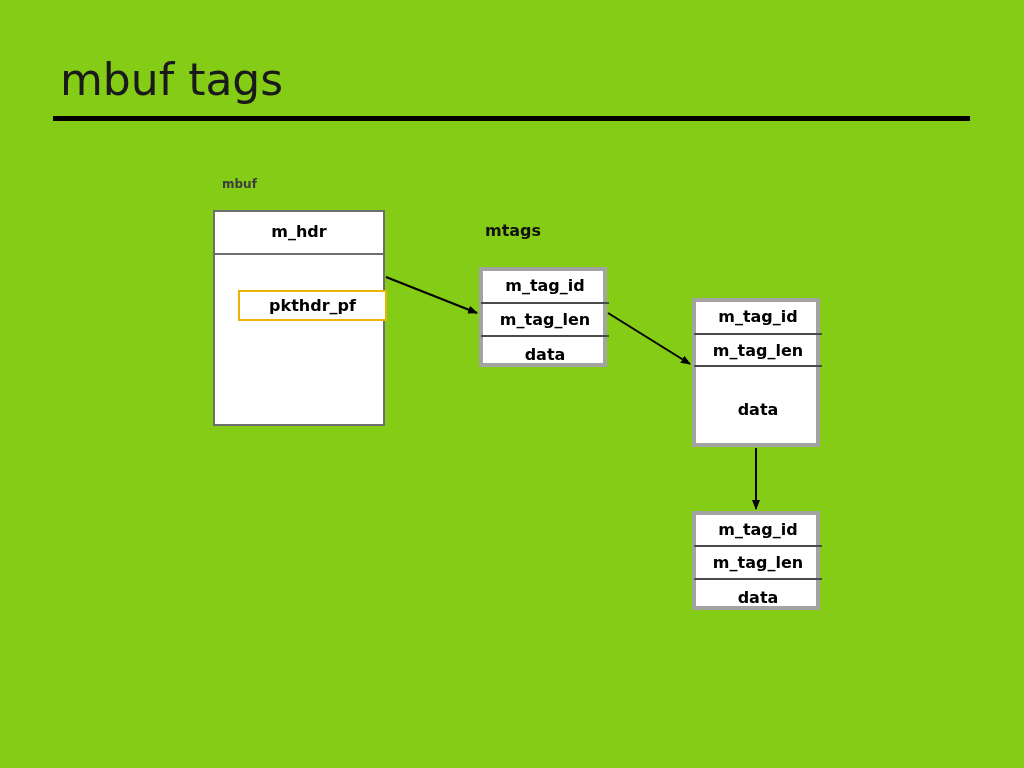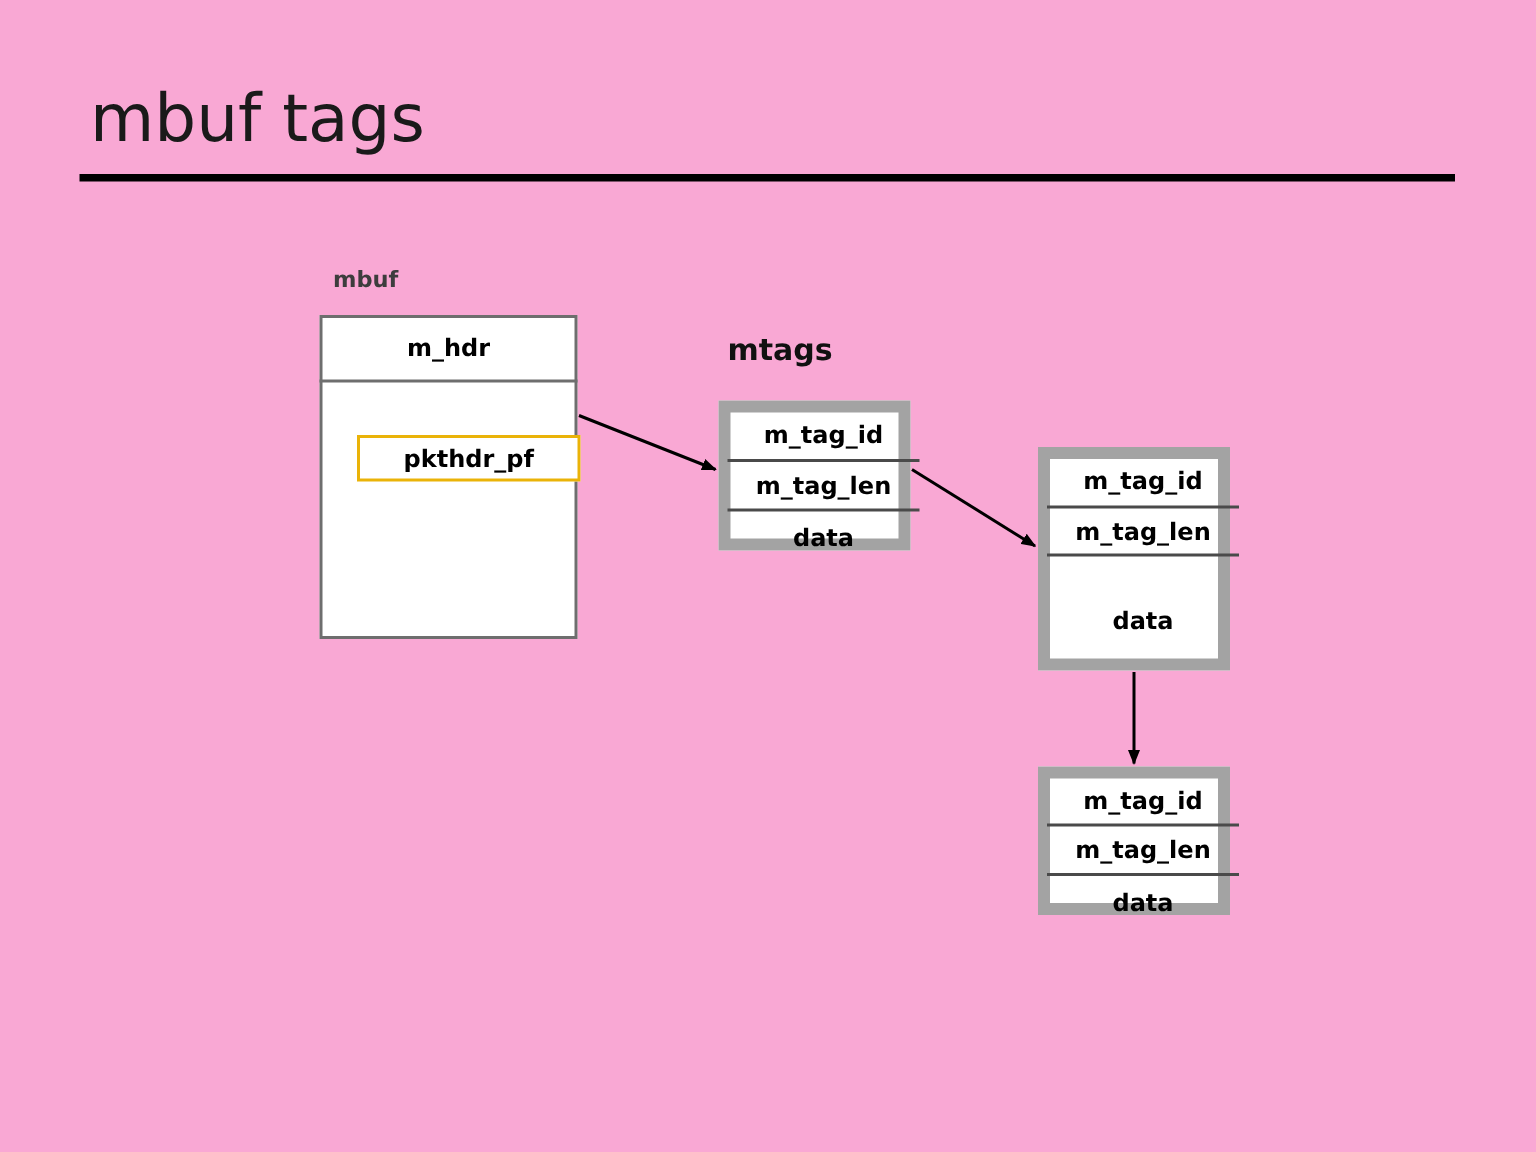--- a/index.html
+++ b/index.html
@@ -15,21 +15,21 @@
     overflow: hidden;
     font-family: "DejaVu Sans", "Liberation Sans", sans-serif;
   }
 
   .slide {
     position: absolute;
     left: 0;
     top: 0;
     width: 1024px;
     height: 768px;
-    background: #f9a8d4;
+    background: #84cc16;
   }
 
   
   .slide-title {
     position: absolute;
     left: 60px;
     top: 56px;
     font-size: 44px;
     font-weight: 400;
     color: #1a1a1a;
@@ -42,40 +42,40 @@
     left: 53px;
     top: 116px;
     width: 917px;
     height: 5px;
     background: #000000;
   }
 
   
   .box-label {
     position: absolute;
-    font-size: 15px;
+    font-size: 12px;
     font-weight: bold;
     color: #3d3d3d;
     white-space: nowrap;
   }
   .box-label.dark {
     color: #111111;
-    font-size: 20px;
+    font-size: 16px;
   }
 
   .struct {
     position: absolute;
     box-sizing: border-box;
     background: #ffffff;
   }
   .struct.gray-frame {
     border: 2px solid #6e6e6e;
   }
   .struct.black-frame {
-    border: 8px solid #a3a3a3;
+    border: 4px solid #a3a3a3;
   }
 
   .field {
     position: absolute;
     box-sizing: border-box;
     display: flex;
     align-items: center;
     justify-content: center;
     font-size: 16px;
     font-weight: bold;

